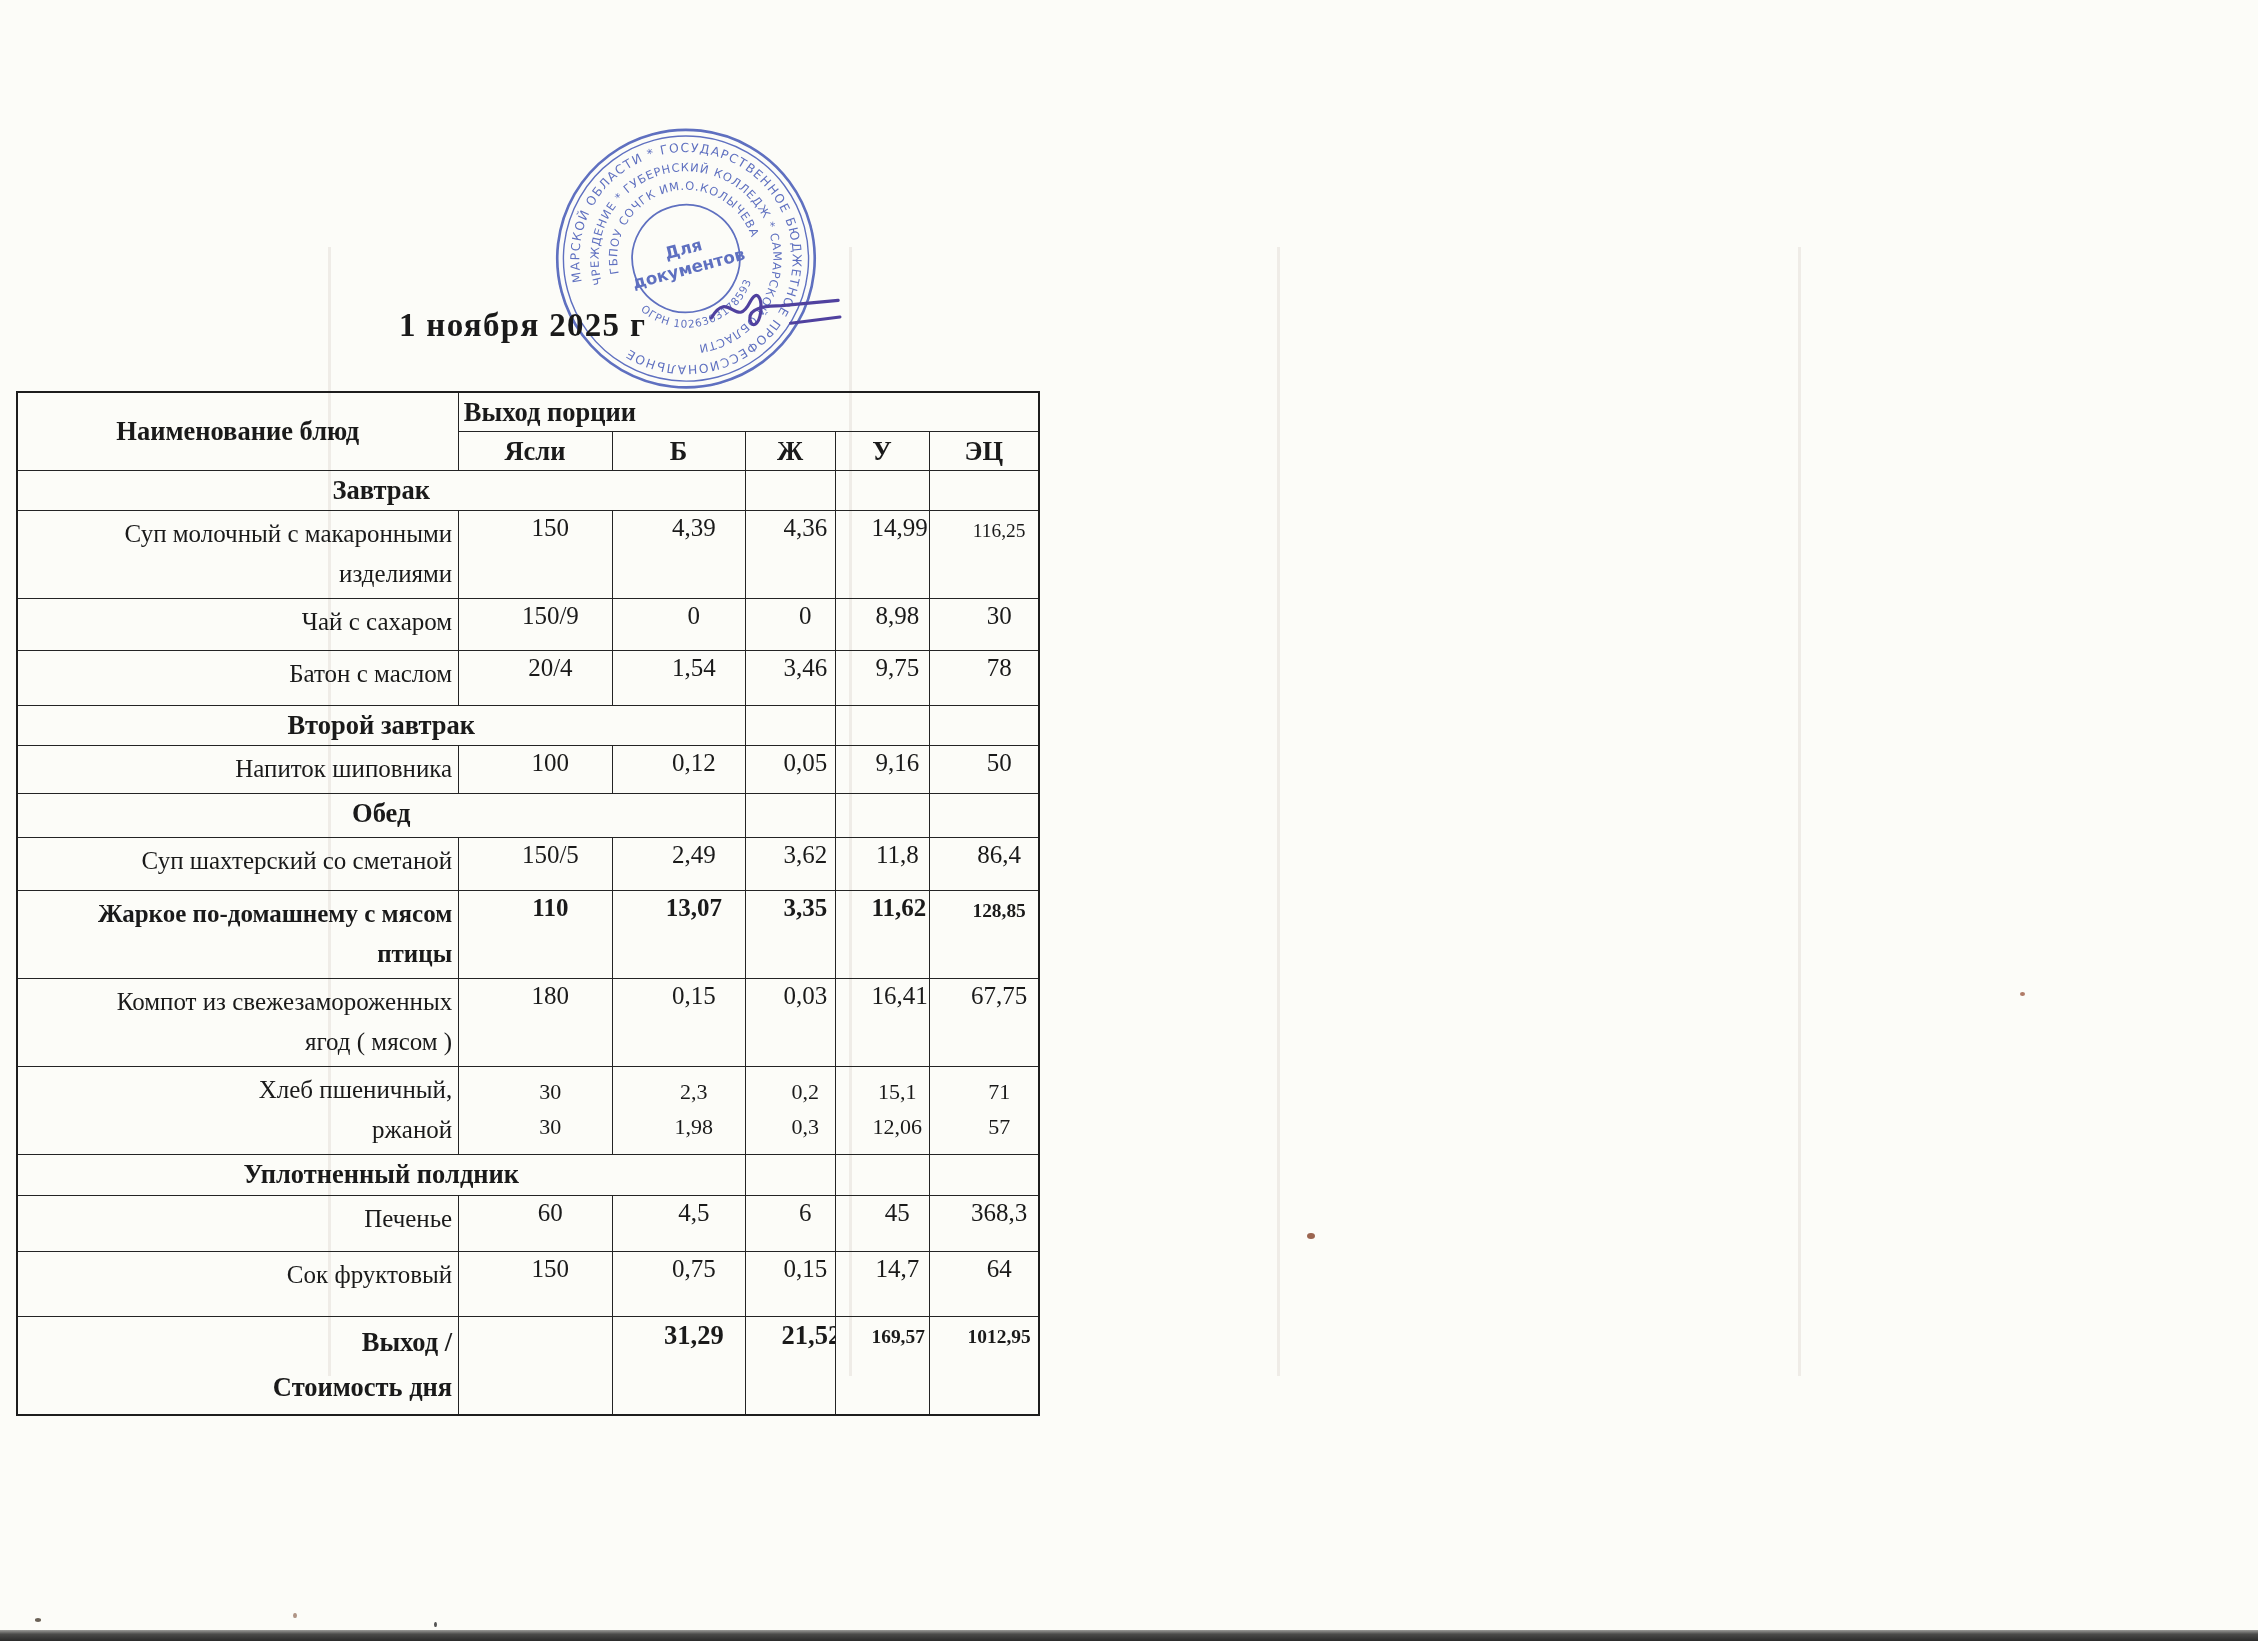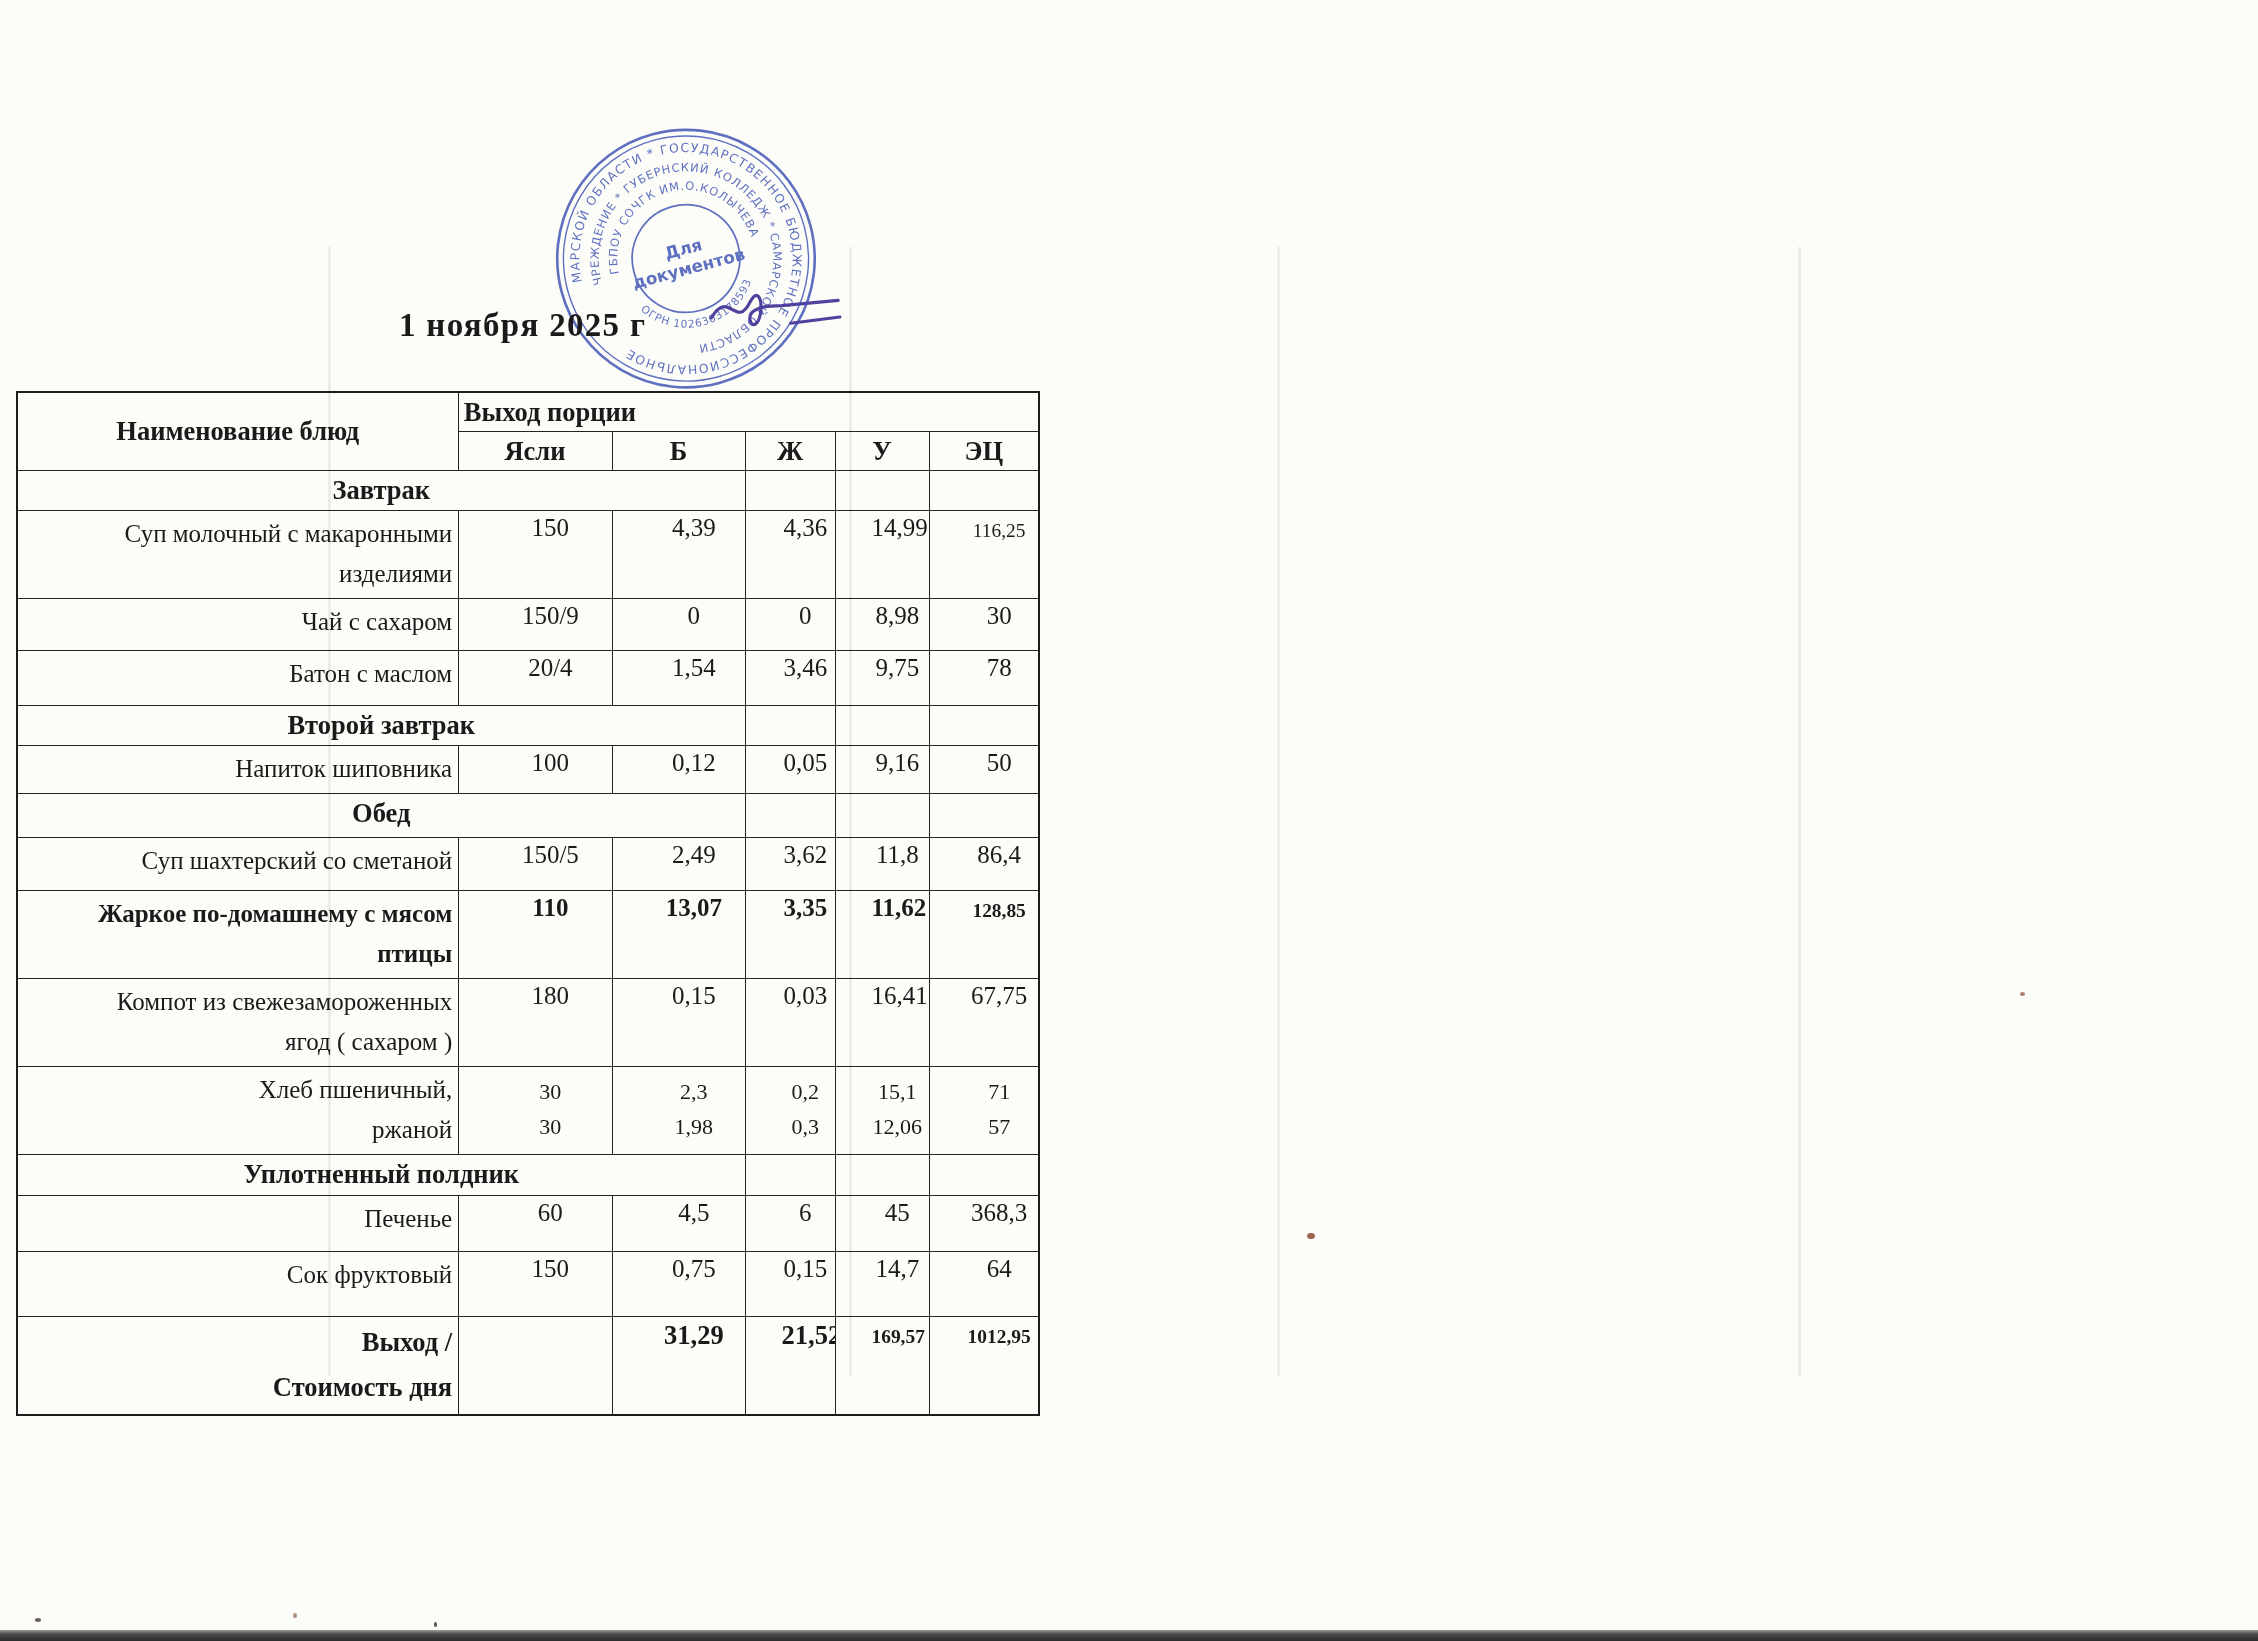--- a/index.html
+++ b/index.html
@@ -176,21 +176,21 @@
             <td class="dish">Жаркое по-домашнему с мясом
 птицы</td>
             <td class="val">110</td>
             <td class="val">13,07</td>
             <td class="val">3,35</td>
             <td class="val">11,62</td>
             <td class="val smallnum">128,85</td>
           </tr>
           <tr style="height: 67px;">
             <td class="dish">Компот из свежезамороженных
-ягод ( сахаром )</td>
+ягод ( мясом )</td>
             <td class="val">180</td>
             <td class="val">0,15</td>
             <td class="val">0,03</td>
             <td class="val">16,41</td>
             <td class="val">67,75</td>
           </tr>
           <tr style="height: 83px;">
             <td class="dish">Хлеб пшеничный,
 ржаной</td>
             <td class="val dual">30

